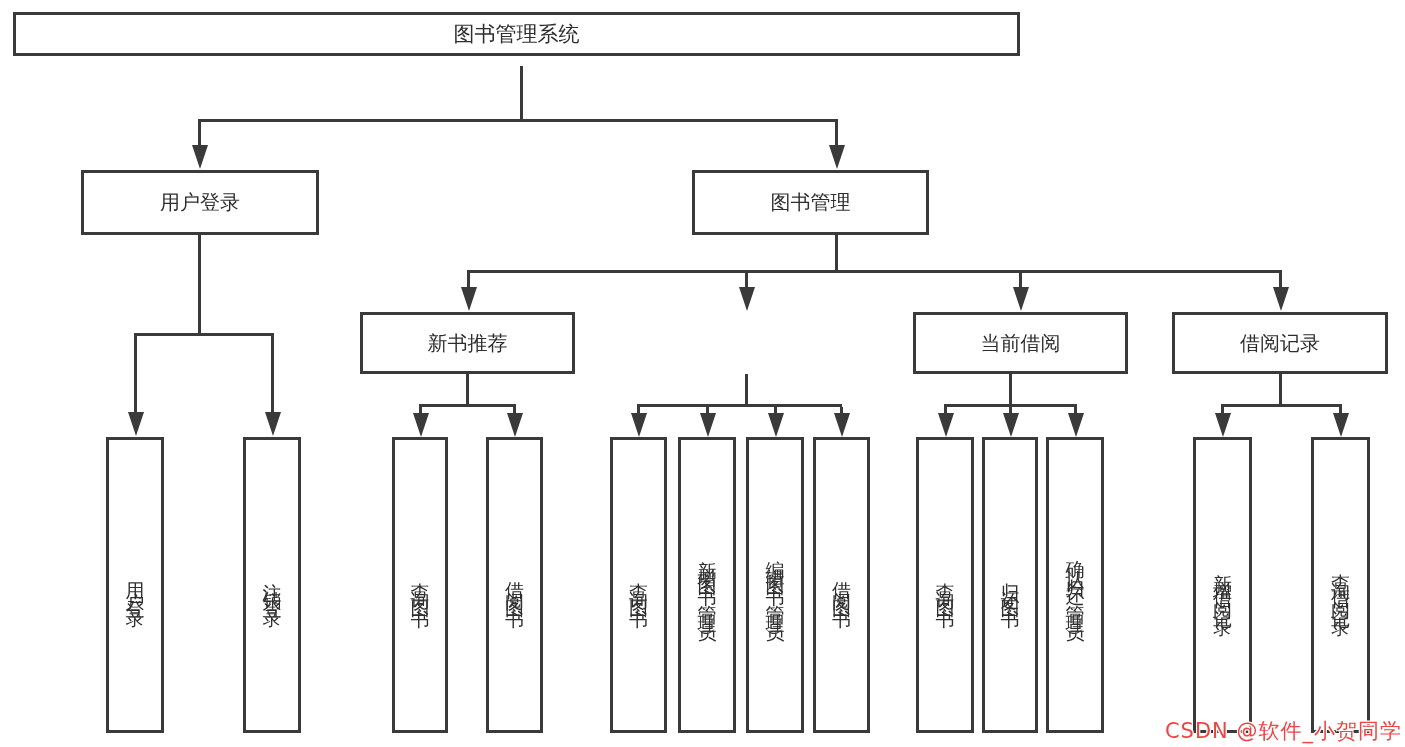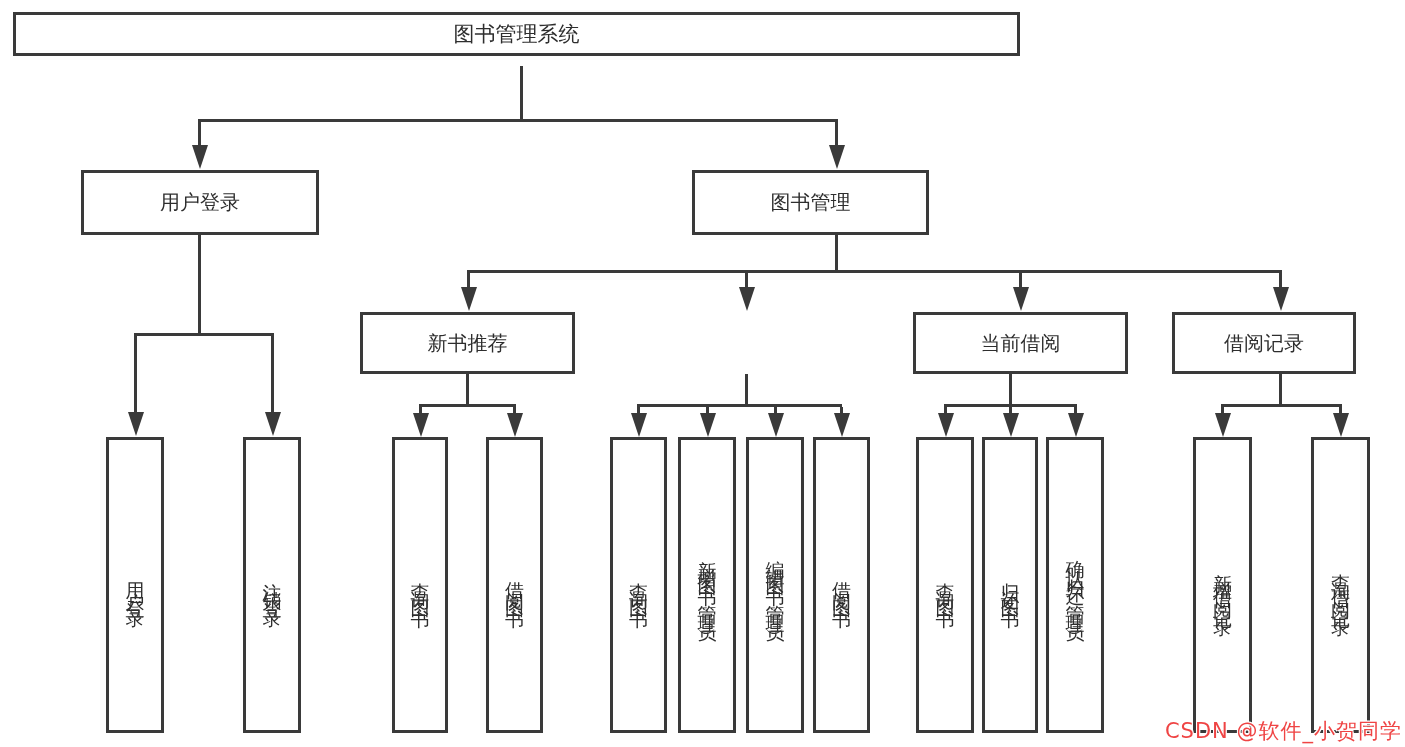--- a/index.html
+++ b/index.html
@@ -44,21 +44,21 @@
 
   <div class="vline" style="left:835px;top:235px;height:37px"></div>
   <div class="hline" style="left:467px;top:270px;width:815px"></div>
   <div class="arrow" style="left:467px;top:273px;height:14px"></div>
   <div class="arrow" style="left:745px;top:273px;height:14px"></div>
   <div class="arrow" style="left:1019px;top:273px;height:14px"></div>
   <div class="arrow" style="left:1279px;top:273px;height:14px"></div>
 
   <div class="box" style="left:360px;top:312px;width:215px;height:62px">新书推荐</div>
   <div class="box" style="left:913px;top:312px;width:215px;height:62px">当前借阅</div>
-  <div class="box" style="left:1172px;top:312px;width:184px;height:62px">借阅记录</div>
+  <div class="box" style="left:1172px;top:312px;width:216px;height:62px">借阅记录</div>
 
   <div class="vline" style="left:466px;top:374px;height:32px"></div>
   <div class="vline" style="left:745px;top:374px;height:32px"></div>
   <div class="vline" style="left:1009px;top:374px;height:32px"></div>
   <div class="vline" style="left:1279px;top:374px;height:32px"></div>
 
   <div class="hline" style="left:419px;top:404px;width:97px"></div>
   <div class="hline" style="left:637px;top:404px;width:205px"></div>
   <div class="hline" style="left:944px;top:404px;width:133px"></div>
   <div class="hline" style="left:1221px;top:404px;width:121px"></div>

